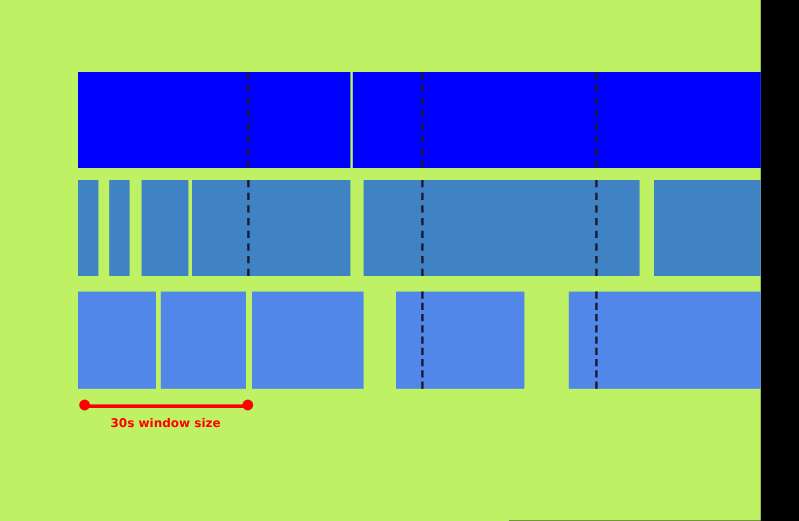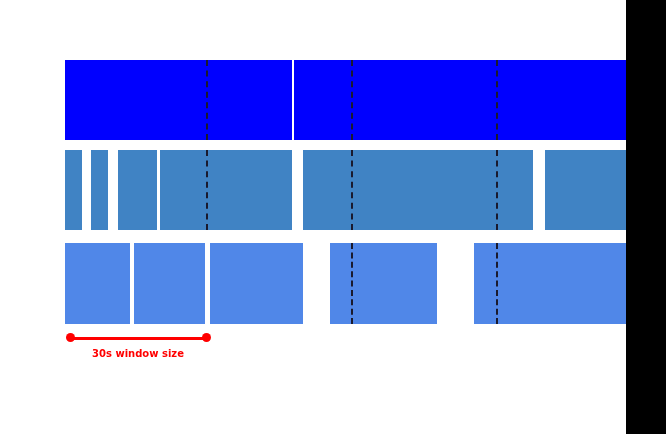--- a/index.html
+++ b/index.html
@@ -55,21 +55,21 @@
     font-size: 10px;
     font-weight: bold;
     font-family: "DejaVu Sans", "Liberation Sans", sans-serif;
     white-space: nowrap;
     letter-spacing: 0px;
   }
 </style>
 </head>
 <body>
 
-<div id="canvas" style="width: 582px; height: 434px; background: #ffffff; padding-left: 44px;">
+<div id="canvas" style="width: 634px; height: 434px; background: #bef264;">
 
   <div class="track" id="track-layer">
       <div class="segment" style="left: 65px; top: 60px; width: 227px; height: 80px; background: rgb(0, 0, 255);"></div>
       <div class="segment" style="left: 294px; top: 60px; width: 356px; height: 80px; background: rgb(0, 0, 255);"></div>
       <div class="segment" style="left: 65px; top: 150px; width: 17px; height: 80px; background: rgb(64, 131, 196);"></div>
       <div class="segment" style="left: 91px; top: 150px; width: 17px; height: 80px; background: rgb(64, 131, 196);"></div>
       <div class="segment" style="left: 118px; top: 150px; width: 39px; height: 80px; background: rgb(64, 131, 196);"></div>
       <div class="segment" style="left: 160px; top: 150px; width: 132px; height: 80px; background: rgb(64, 131, 196);"></div>
       <div class="segment" style="left: 303px; top: 150px; width: 230px; height: 80px; background: rgb(64, 131, 196);"></div>
       <div class="segment" style="left: 545px; top: 150px; width: 105px; height: 80px; background: rgb(64, 131, 196);"></div>

